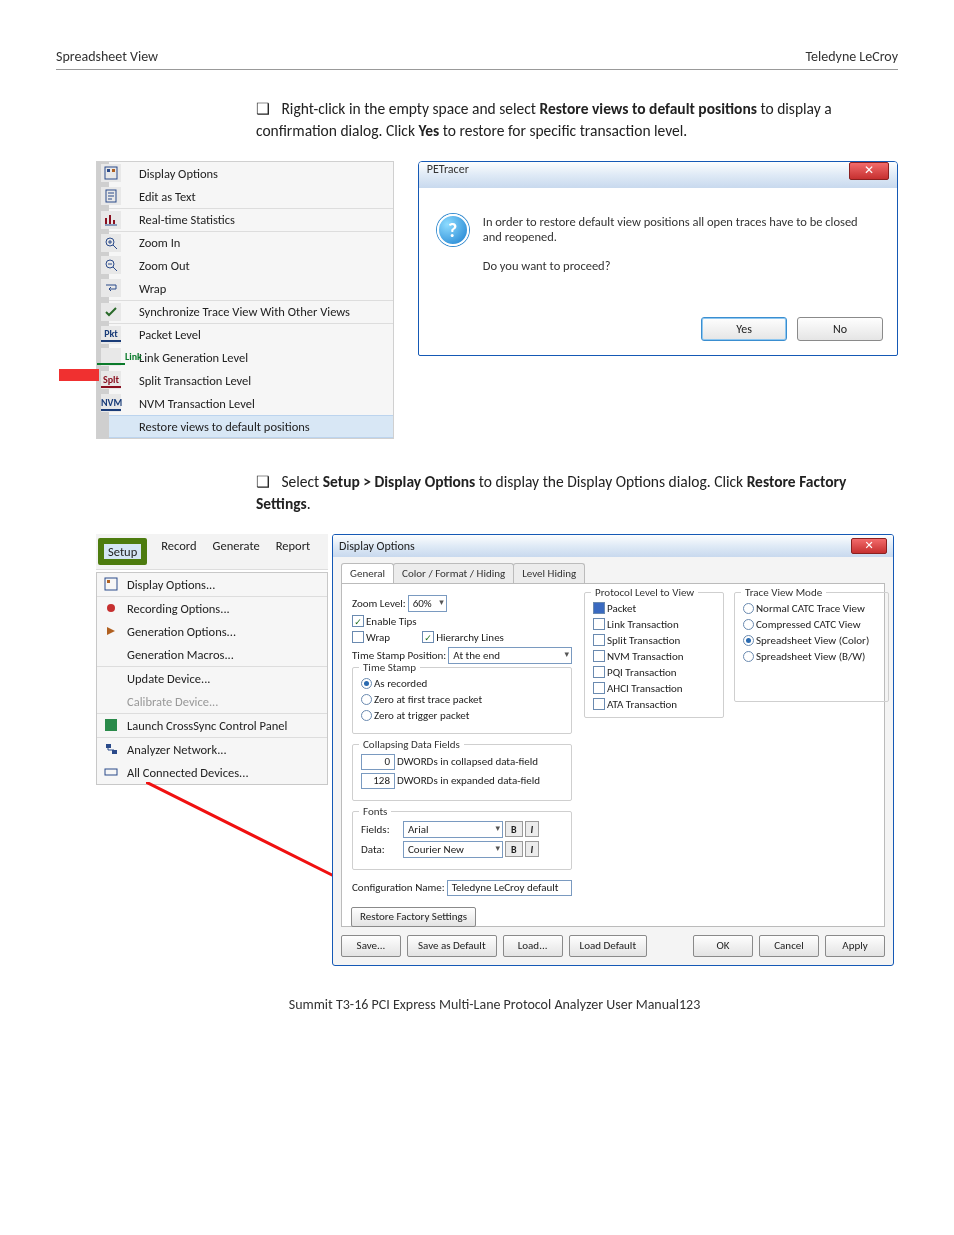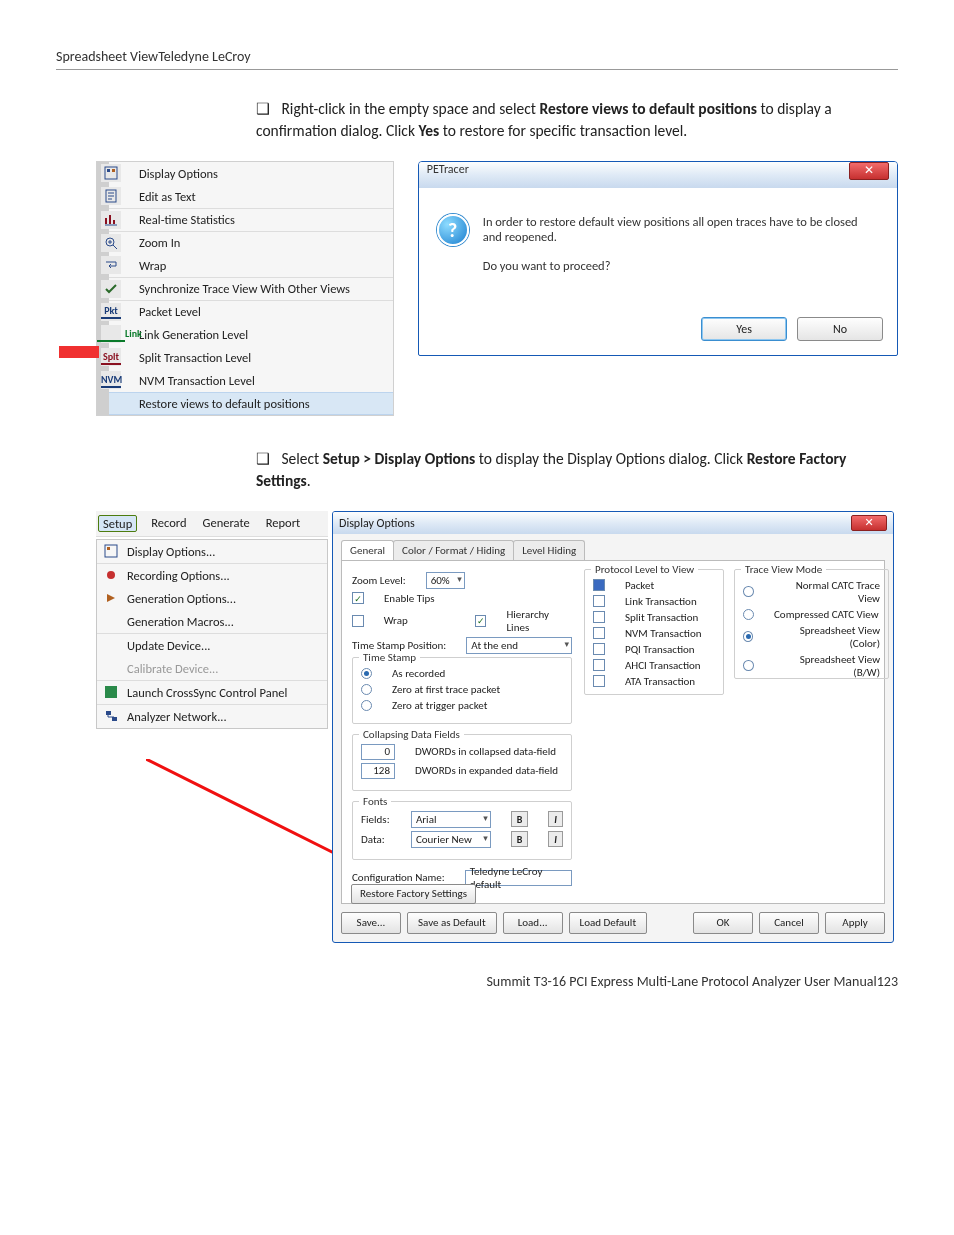--- a/index.html
+++ b/index.html
@@ -5,21 +5,21 @@
   * { box-sizing: border-box; margin: 0; padding: 0; }
   body {
     font-family: "Segoe UI", Calibri, Arial, sans-serif;
     background: #fff;
     color: #222;
     width: 954px;
     margin: 0 auto;
     padding: 48px 56px 32px 56px;
   }
   .header-row {
-    display: flex; 
+    display: flex; justify-content: space-between;
     font-size: 14px; color: #333; padding-bottom: 4px;
     border-bottom: 1px solid #999; margin-bottom: 28px;
   }
   .body-text {
     font-size: 15.5px; line-height: 1.45;
     margin: 0 0 18px 200px;
   }
   .body-text .sq { font-family: Arial; margin-right: 8px; }
   .body-text b { font-weight: 700; }
 
@@ -109,21 +109,21 @@
   .fig2 { display:flex; gap:0; margin: 8px 0 30px 40px; }
   .menubar {
     width: 232px; font-size:12.5px; color:#222;
     position:relative;
   }
   .menubar .bar {
     display:flex; gap:12px; padding:4px 2px;
     background:#f3f3f3; border-bottom:1px solid #ddd;
   }
   .menubar .bar span:first-child {
-    border:1px solid #4d7c0f; background:#d5e6f6; padding:0 4px; border-radius:2px;
+    border:6px solid #4d7c0f; background:#d5e6f6; padding:0 4px; border-radius:2px;
   }
   .menubar .bar span { padding:0 2px; }
   .menubar .drop {
     border:1px solid #c8c8c8; margin-top:2px; background:#f6f6f6;
     width:232px;
   }
   .m-item {
     display:flex; align-items:center; gap:8px;
     padding:4px 8px 4px 30px; position:relative;
     min-height:22px;
@@ -173,21 +173,21 @@
   .col3 { left:392px; top:8px; width:155px;text-align:right; }
   .grp {
     border:1px solid #cfcfcf; border-radius:2px;
     padding:6px 8px 8px 8px; margin-bottom:10px;
     position:relative;
   }
   .grp-title {
     position:absolute; top:-7px; left:6px;
     background:#fff; padding:0 4px; color:#333; font-size:11px;
   }
-  .row { display:flex; align-items:center; gap:20px; margin:3px 0; }
+  .row { display:flex; align-items:center; gap:2px; margin:3px 0; }
   .sel {
     border:1px solid #7a9ac0; background:#fff; height:17px;
     font-size:11px; padding:0 14px 0 4px; display:inline-flex;
     align-items:center; position:relative;
   }
   .sel::after {
     content:"▾"; position:absolute; right:2px; top:0; font-size:9px; color:#555;
   }
   .chk {
     width:12px; height:12px; border:1px solid #6a8ab0;
@@ -219,21 +219,21 @@
     background:linear-gradient(#fefefe,#e3e3e3);
     font-size:11px; display:flex; align-items:center; justify-content:center;
   }
   .restore-btn {
     height:20px; padding:0 8px; border:1px solid #8a8a8a; background:linear-gradient(#fefefe,#e3e3e3);
     font-size:11px; display:inline-flex; align-items:center; border-radius:2px;
     position:absolute; left:18px; bottom:38px;
   }
 
   .footer {
-    display:flex; justify-content:flex-end; font-size:14px;
+    display:flex; justify-content:center; font-size:14px;
     color:#333; margin-top:28px;margin-left:35px;
   }
 </style>
 </head>
 <body>
 
 <div class="header-row">
   <span>Spreadsheet View</span>
   <span>Teledyne LeCroy</span>
 </div>
@@ -277,20 +277,29 @@
         <span>Real-time Statistics</span>
       </div>
       <div class="ctx-item rule">
         <span class="ctx-icon">
             <svg viewBox="0 0 16 16">
               <circle cx="7" cy="7" r="4" fill="none" stroke="#2a4a8a"></circle>
               <path d="M10 10l4 4M5 7h4M7 5v4" stroke="#2a4a8a"></path>
             </svg>
           </span>
         <span>Zoom In</span>
+      </div>
+      <div class="ctx-item">
+        <span class="ctx-icon">
+            <svg viewBox="0 0 16 16">
+              <circle cx="7" cy="7" r="4" fill="none" stroke="#2a4a8a"></circle>
+              <path d="M10 10l4 4M5 7h4" stroke="#2a4a8a"></path>
+            </svg>
+          </span>
+        <span>Zoom Out</span>
       </div>
       <div class="ctx-item">
         <span class="ctx-icon">
             <svg viewBox="0 0 16 16">
               <path d="M3 5h10a0 0 0 0 1 0 0v4H6m0 0l2-2m-2 2l2 2" fill="none" stroke="#2a4a8a"></path>
             </svg>
           </span>
         <span>Wrap</span>
       </div>
       <div class="ctx-item rule">
@@ -409,20 +418,28 @@
       </div>
       <div class="m-item rule">
         <span class="m-ico">
             <svg viewBox="0 0 16 16">
               <rect x="3" y="3" width="5" height="4" fill="#2a4a8a"></rect>
               <rect x="9" y="9" width="5" height="4" fill="#2a4a8a"></rect>
               <path d="M5 7v2h6" stroke="#2a4a8a" fill="none"></path>
             </svg>
           </span>
         <span>Analyzer Network...</span>
+      </div>
+      <div class="m-item">
+        <span class="m-ico">
+            <svg viewBox="0 0 16 16">
+              <rect x="2" y="5" width="12" height="6" fill="none" stroke="#2a4a8a"></rect>
+            </svg>
+          </span>
+        <span>All Connected Devices...</span>
       </div>
     </div>
     <svg class="red-arrow" viewBox="0 0 210 110">
       <line x1="0" y1="0" x2="200" y2="100" stroke="#f01010" stroke-width="3"></line>
       <polygon points="200,100 188,88 186,98" fill="#f01010"></polygon>
     </svg>
   </div>
 
   <div class="dlg2">
     <div class="titlebar">

